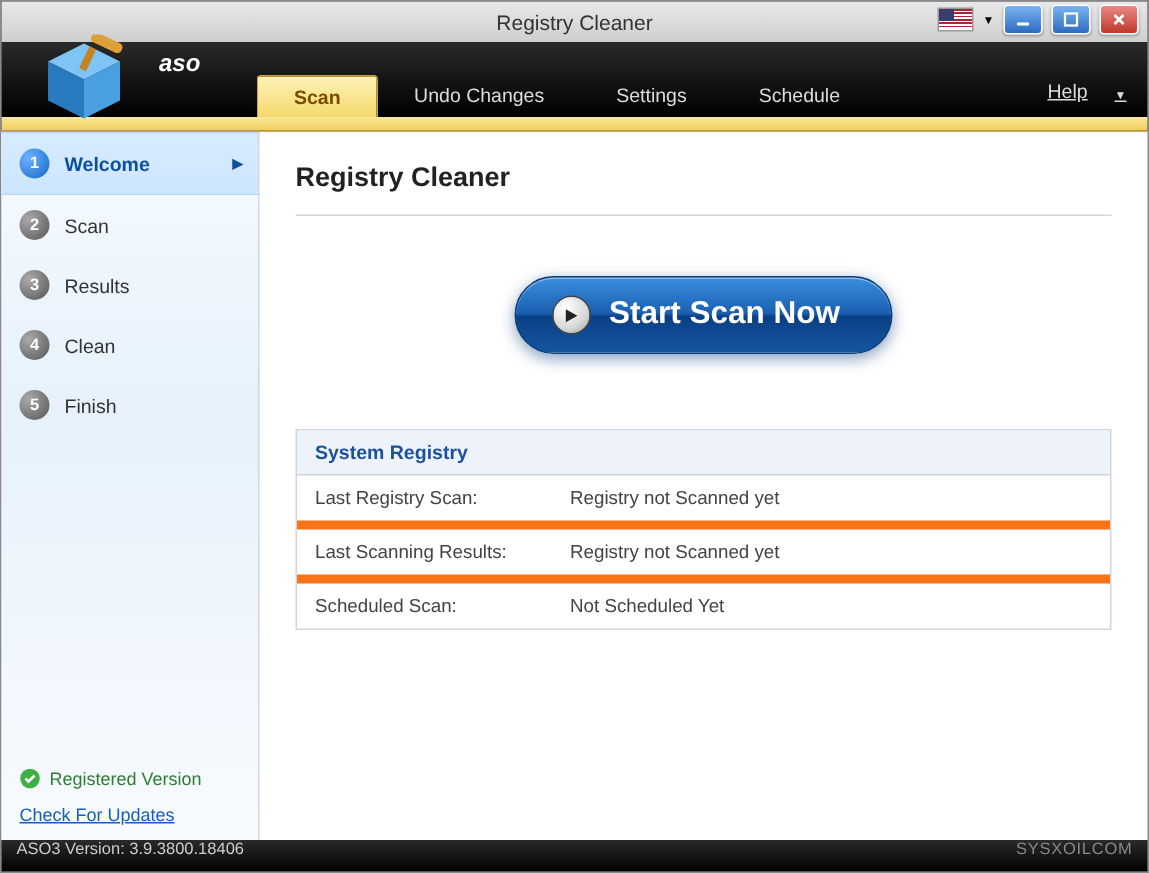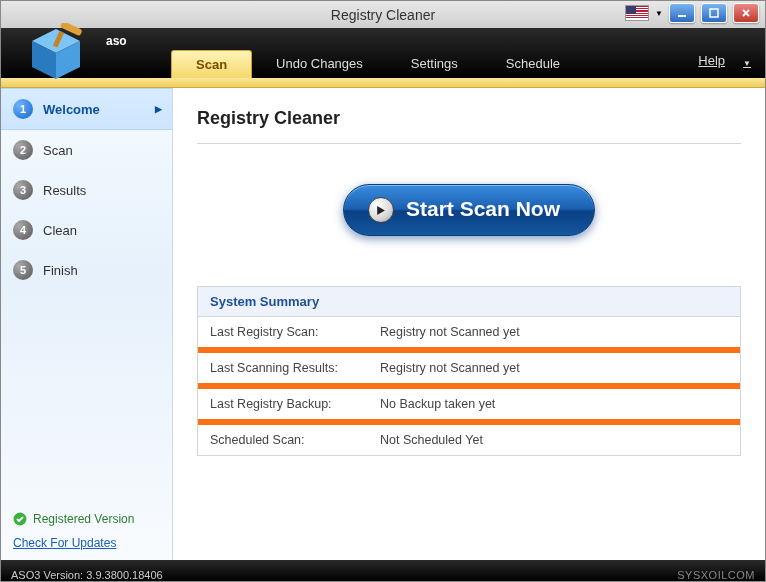--- a/index.html
+++ b/index.html
@@ -10,21 +10,21 @@
 .flag{width:24px;height:16px;background:linear-gradient(#b22234 0 8%,#fff 8% 16%,#b22234 16% 24%,#fff 24% 32%,#b22234 32% 40%,#fff 40% 48%,#b22234 48% 56%,#fff 56% 64%,#b22234 64% 72%,#fff 72% 80%,#b22234 80% 88%,#fff 88% 100%);position:relative;border:1px solid #999;cursor:pointer}
 .flag::before{content:"";position:absolute;left:0;top:0;width:10px;height:8px;background:#3c3b6e}
 .tb-btn{width:26px;height:20px;border:1px solid #fff;border-radius:3px;display:flex;align-items:center;justify-content:center;cursor:pointer;box-shadow:0 1px 2px rgba(0,0,0,.3)}
 .tb-min{background:linear-gradient(#7bb4f0,#2b6bc2)}
 .tb-max{background:linear-gradient(#7bb4f0,#2b6bc2)}
 .tb-close{background:linear-gradient(#e98985,#c0392b)}
 .tb-btn svg{width:12px;height:12px}
 .header{height:50px;background:linear-gradient(#2a2a2a,#000);display:flex;align-items:center;position:relative;border-left:1px solid #888;border-right:1px solid #888}
 .logo-wrap{width:90px;height:70px;position:absolute;left:10px;top:-10px;z-index:5;display:flex;align-items:center;justify-content:center}
 .logo-cube{width:60px;height:60px;position:relative}
-.brand{position:absolute;left:105px;top:6px;color:#fff;font-size:12px;font-weight:bold}
+.brand{position:absolute;left:105px;top:6px;color:#fff;font-style:italic;font-size:16px;font-weight:bold}
 .tabs{position:absolute;left:170px;bottom:0;display:flex;gap:0}
 .tab{padding:6px 24px;font-size:13px;color:#ddd;cursor:pointer;border-radius:3px 3px 0 0}
 .tab.active{background:linear-gradient(#fef3b8,#f5d96c);color:#7a4a00;font-weight:bold;border:1px solid #caa63a;border-bottom:none}
 .help-wrap{position:absolute;right:14px;bottom:10px;color:#ddd;font-size:13px;text-decoration:underline;cursor:pointer;display:flex;align-items:flex-end;gap:18px}
 .yellowbar{height:10px;background:linear-gradient(#fbe79a,#f0cd5a);border-bottom:1px solid #c7a947;border-left:1px solid #888;border-right:1px solid #888}
 .body{display:flex;height:472px;background:#fff;border-left:1px solid #888;border-right:1px solid #888}
 .sidebar{width:172px;background:linear-gradient(#f5fbff,#e6f1fb 40%,#f8fbfe);border-right:1px solid #d0d8e0;display:flex;flex-direction:column}
 .steps{flex:0 0 auto}
 .step{display:flex;align-items:center;gap:10px;padding:10px 12px;font-size:13px;color:#333;cursor:pointer;position:relative}
 .step.active{background:linear-gradient(#d8ecff,#cde5ff);border-top:1px solid #b7d6f3;border-bottom:1px solid #b7d6f3;color:#0b4f9e;font-weight:bold}
@@ -42,21 +42,21 @@
 .scan-btn-wrap{display:flex;justify-content:center;margin-bottom:50px}
 .scan-btn{background:linear-gradient(#3a8de0 0%,#1b5faf 48%,#0a3f84 52%,#15579f 100%);border:1px solid #0a3d7a;border-radius:999px;padding:12px 34px 12px 24px;display:flex;align-items:flex-start;gap:12px;cursor:pointer;box-shadow:0 3px 10px rgba(10,60,130,.5),inset 0 1px 0 rgba(255,255,255,.4)}
 .scan-btn .play{width:26px;height:26px;border-radius:50%;background:radial-gradient(circle at 35% 30%,#fff,#d8d8d8 60%,#999);display:flex;align-items:center;justify-content:center;border:1px solid #444}
 .scan-btn .play svg{width:11px;height:11px}
 .scan-btn .lbl{color:#fff;font-size:21px;font-weight:bold}
 .summary{border:1px solid #cfd6df}
 .summary-hd{background:#eef3fb;padding:7px 12px;font-size:13px;font-weight:bold;color:#1c4f9c;border-bottom:1px solid #cfd6df}
 .sum-row{display:flex;padding:8px 12px;font-size:12.5px;color:#444;border-bottom:6px solid #f97316}
 .sum-row:last-child{border-bottom:none}
 .sum-row .k{width:170px}
-.statusbar{height:22px;background:linear-gradient(#2a2a2a,#000);color:#ccc;font-size:11px;display:flex;align-items:flex-end;padding:0 10px;border:1px solid #888;border-top:none;justify-content:space-between}
+.statusbar{height:22px;background:linear-gradient(#2a2a2a,#000);color:#ccc;font-size:11px;display:flex;align-items:flex-start;padding:0 10px;border:1px solid #888;border-top:none;justify-content:space-between}
 .watermark{color:#888;font-size:11px;letter-spacing:.5px}
 .chev{font-size:8px}
 </style>
 </head>
 <body>
 
 <div class="titlebar">
   <div class="title">Registry Cleaner</div>
   <div class="tb-right">
     <div class="flag"></div>
@@ -146,32 +146,28 @@
       <div class="scan-btn">
         <span class="play">
             <svg viewBox="0 0 10 10">
               <polygon points="2,1 9,5 2,9" fill="#222"></polygon>
             </svg>
           </span>
         <span class="lbl">Start Scan Now</span>
       </div>
     </div>
     <div class="summary">
-      <div class="summary-hd">System Summary</div>
+      <div class="summary-hd">System Registry</div>
       <div class="sum-row">
           <span class="k">Last Registry Scan:</span>
           <span>Registry not Scanned yet</span>
         </div>
       <div class="sum-row">
           <span class="k">Last Scanning Results:</span>
           <span>Registry not Scanned yet</span>
-        </div>
-      <div class="sum-row">
-          <span class="k">Last Registry Backup:</span>
-          <span>No Backup taken yet</span>
         </div>
       <div class="sum-row">
           <span class="k">Scheduled Scan:</span>
           <span>Not Scheduled Yet</span>
         </div>
     </div>
   </div>
 </div>
 
 <div class="statusbar">

